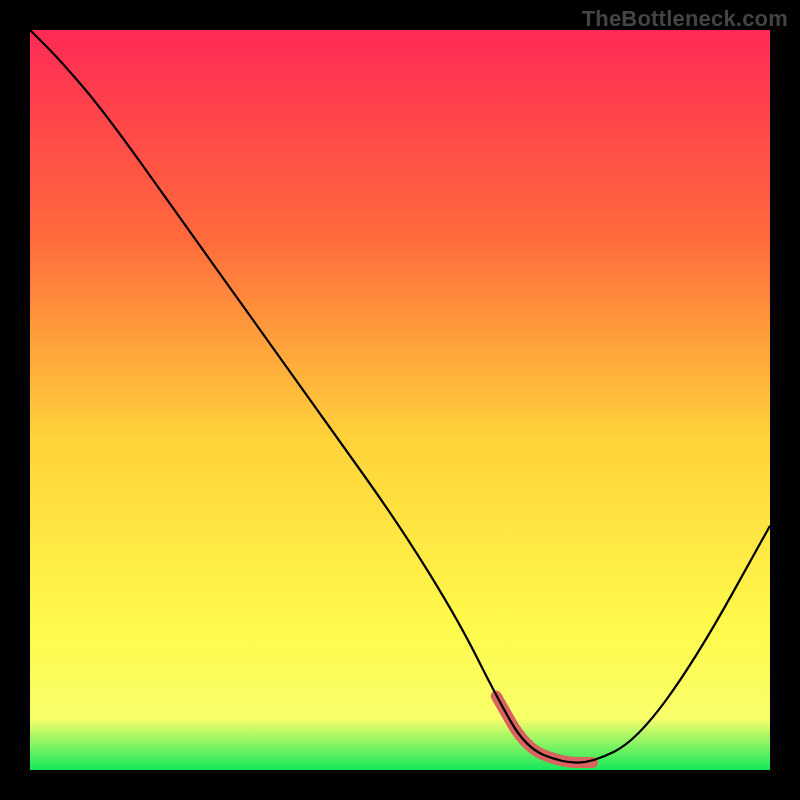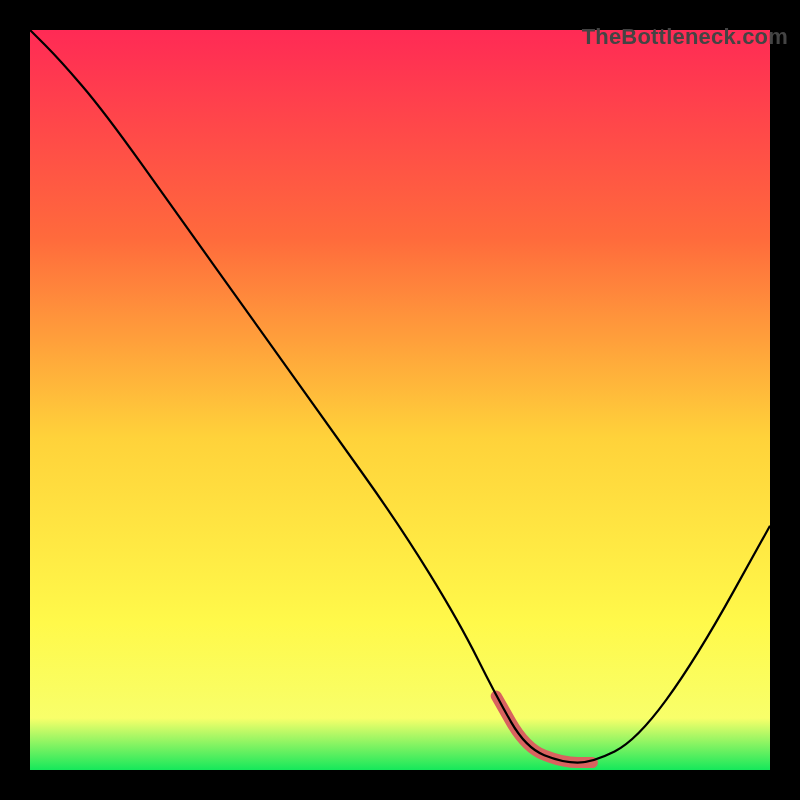--- a/index.html
+++ b/index.html
@@ -24,21 +24,21 @@
     width: 740px;
     height: 740px;
   }
   .plot-area svg {
     display: block;
     width: 100%;
     height: 100%;
   }
   .watermark {
     position: absolute;
-    top: 24px;
+    top: 6px;
     right: 12px;
     color: #444;
     font-size: 22px;
     font-weight: 600;
     letter-spacing: 0.2px;
     user-select: none;
   }
 </style>
 </head>
 <body>

